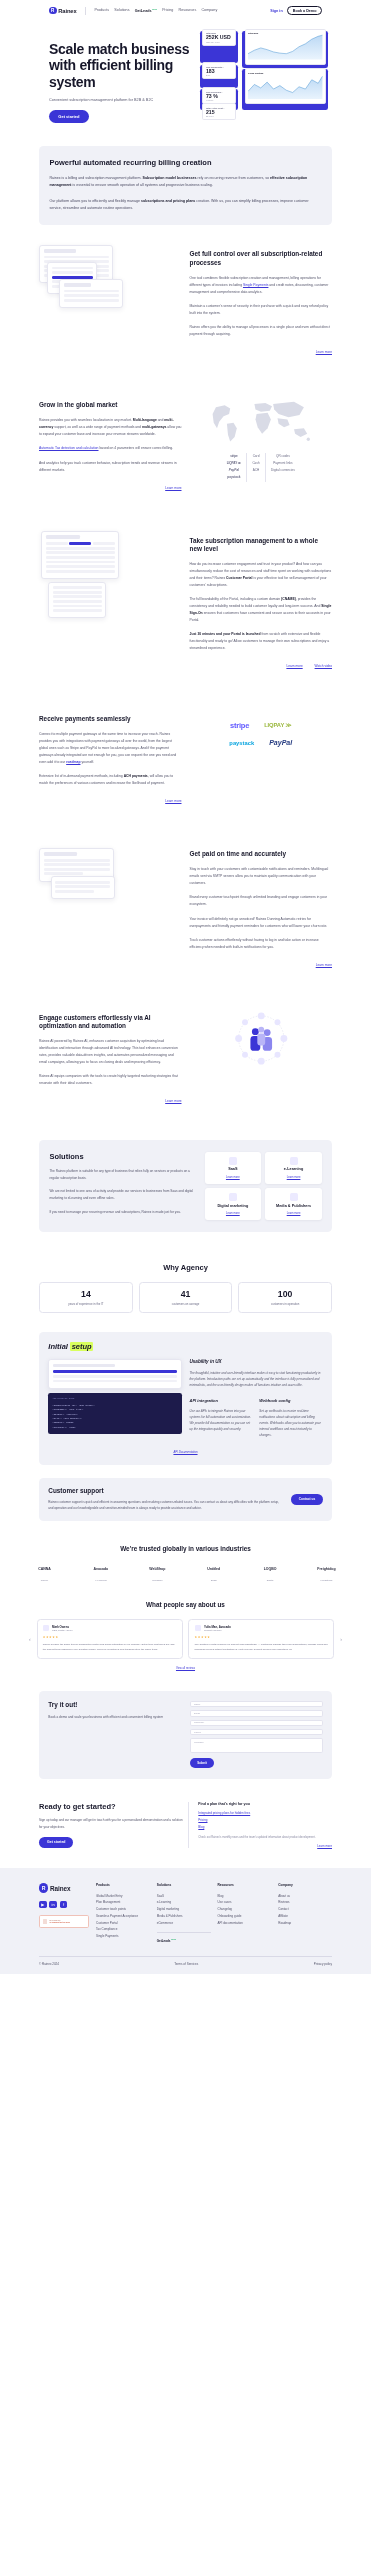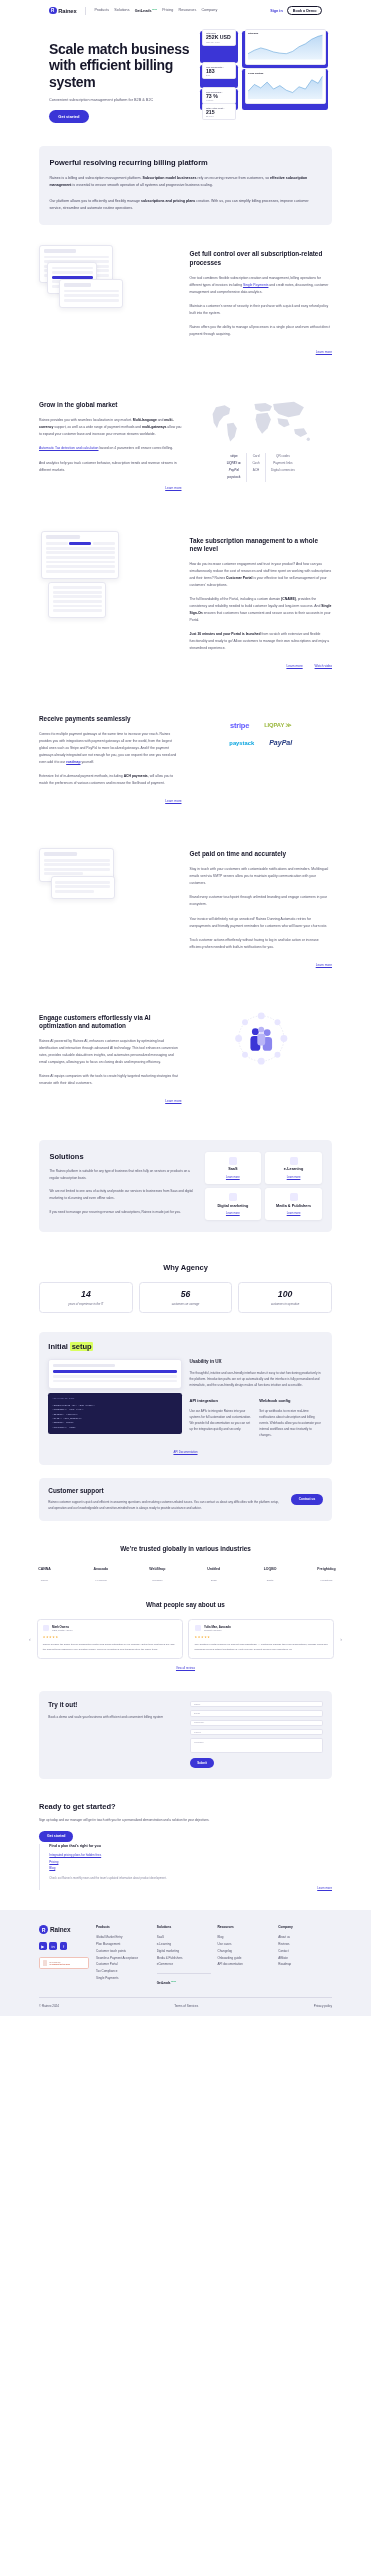--- a/index.html
+++ b/index.html
@@ -143,30 +143,30 @@
     background: #fff; border-radius: 2.9px; padding: 4.6px 4px; text-align: center;
     box-shadow: 0 0.6px 2.3px rgba(30,30,70,.06);
   }
   .sol-card .t { font-size: 3.8px; font-weight: bold; color: #17172a; }
   .sol-card .l { font-size: 2.7px; color: #3b35d6; text-decoration: underline; display:block; margin-top: 4.6px; }
   .sol-ico { width: 8px; height: 8px; margin: 0 auto 2.9px; border-radius: 1.7px; background: #eceaff; }
 
   
   .why { padding: 15px 39px 5.8px; }
   .why h2 { font-size: 7.5px; font-weight: bold; color: #17172a; text-align: center; }
-  .stats { display: flex; gap: 5.8px; margin-top: 10.4px; font-style: italic; }
+  .stats { display: flex; gap: 5.8px; margin-top: 10.4px; }
   .stat {
     flex: 1; border: 0.6px solid #e3e3ee; border-radius: 3.5px;
     padding: 5.8px 4.6px; text-align: center; background: #fff;
   }
   .stat .n { font-size: 8.7px; font-weight: bold; color: #17172a; }
   .stat .d { font-size: 2.8px; color: #6b6b85; margin-top: 3.5px; line-height: 1.6; }
 
   
-  .setup { margin: 12.8px 39px; background: #f0f1f7; border-radius: 4.6px; padding: 10.4px 9.3px; }
+  .setup { margin: 12.8px 39px; background: #f0f1f7; border-radius: 4.6px; padding: 10.4px 9.3px; font-style: italic; }
   .setup-h { font-size: 7.5px; font-weight: bold; color: #17172a; }
   .setup-h .hl { background: #d9ff5e; padding: 0 1.7px; border-radius: 1.2px; }
   .setup-grid { display: flex; gap: 8px; margin-top: 8px; }
   .setup-l { flex: 1; }
   .setup-r { flex: 1; }
   .setup-r h3 { font-size: 4.6px; font-weight: bold; color: #17172a; }
   .setup-r p { font-size: 3px; color: #55556b; line-height: 2; margin-top: 5.2px; }
   .two { display: flex; gap: 7px; margin-top: 10.4px; }
   .two h4 { font-size: 4px; font-weight: bold; color: #17172a; }
   .two p { font-size: 3px; color: #55556b; line-height: 2; margin-top: 4.6px; }
@@ -226,21 +226,21 @@
   .try-l p { font-size: 3.2px; color: #55556b; line-height: 2; margin-top: 5.8px; }
   .try-r { flex: 1; }
   .field { background: #fff; border: 0.6px solid #e3e3ee; border-radius: 1.7px;
            height: 6.4px; margin-bottom: 2.9px; display: flex; align-items: center;
            padding: 0 2.9px; font-size: 2.4px; color: #a8a8bd; }
   .field.ta { height: 15px; align-items: flex-start; padding-top: 1.7px; }
   .submit { background: #3b35d6; color: #fff; font-size: 2.9px; font-weight: bold;
             border: none; border-radius: 7px; padding: 2.9px 7px; cursor: pointer; margin-top: 2.3px; }
 
   
-  .ready { display: flex; gap: 2px; padding: 5.8px 39px 20px; flex-direction: column; }
+  .ready { display: flex; gap: 2px; padding: 5.8px 39px 20px; }
   .ready-l { flex: 1.1; }
   .ready-l h2 { font-size: 7.5px; font-weight: bold; color: #17172a; line-height: 1.3; }
   .ready-l p { font-size: 3.1px; color: #55556b; line-height: 2; margin-top: 5.8px; }
   .ready-l .btn { background: #3b35d6; color: #fff; font-size: 3.5px; font-weight: bold;
                   border: none; border-radius: 8px; padding: 3.5px 8px; cursor: pointer; margin-top: 7px; }
   .ready-r { flex: 1; border-left: 0.6px solid #e3e3ee; padding-left: 9.3px; }
   .ready-r h3 { font-size: 3.6px; font-weight: bold; color: #17172a; }
   .ready-r ul { list-style: none; margin-top: 4.6px; }
   .ready-r li { font-size: 3px; color: #3b35d6; text-decoration: underline; line-height: 2.2; }
   .ready-r .note { font-size: 2.7px; color: #8b8ba3; line-height: 1.9; margin-top: 4.6px; }
@@ -341,21 +341,21 @@
         <div class="cc-title">Gross Curation</div>
         <svg class="spark" viewBox="0 0 140 44" preserveAspectRatio="none">
           <path d="M0,30 L12,18 L24,24 L36,14 L48,26 L60,20 L72,28 L84,32 L96,22 L108,26 L120,10 L132,16 L140,4 L140,44 L0,44 Z" fill="url(#g1)"></path>
           <path d="M0,30 L12,18 L24,24 L36,14 L48,26 L60,20 L72,28 L84,32 L96,22 L108,26 L120,10 L132,16 L140,4" fill="none" stroke="#5aa0d8" stroke-width="1"></path>
         </svg>
       </div>
     </div>
   </div>
 
   <div class="panel">
-    <h2>Powerful resolving recurring billing platform</h2>
+    <h2>Powerful automated recurring billing creation</h2>
     <p>
       <span>Rainex is a billing and subscription management platform. </span><b>Subscription model businesses</b><span> rely on recurring revenue from customers, so </span><b>effective subscription management</b><span> is essential to ensure smooth operation of all systems and progressive business scaling.</span>
     </p>
     <p>
       <span>Our platform allows you to efficiently and flexibly manage </span><b>subscriptions and pricing plans</b><span> creation. With us, you can simplify billing processes, improve customer service, streamline and automate routine operations.</span>
     </p>
   </div>
 
   <div class="split">
     <div class="col-vis">
@@ -611,21 +611,21 @@
   </div>
 
   <div class="why">
     <h2>Why Agency</h2>
     <div class="stats">
       <div class="stat">
         <div class="n">14</div>
         <div class="d">years of experience in the IT</div>
       </div>
       <div class="stat">
-        <div class="n">56</div>
+        <div class="n">41</div>
         <div class="d">customers on average</div>
       </div>
       <div class="stat">
         <div class="n">100</div>
         <div class="d">customers in operation</div>
       </div>
     </div>
   </div>
 
   <div class="setup">

